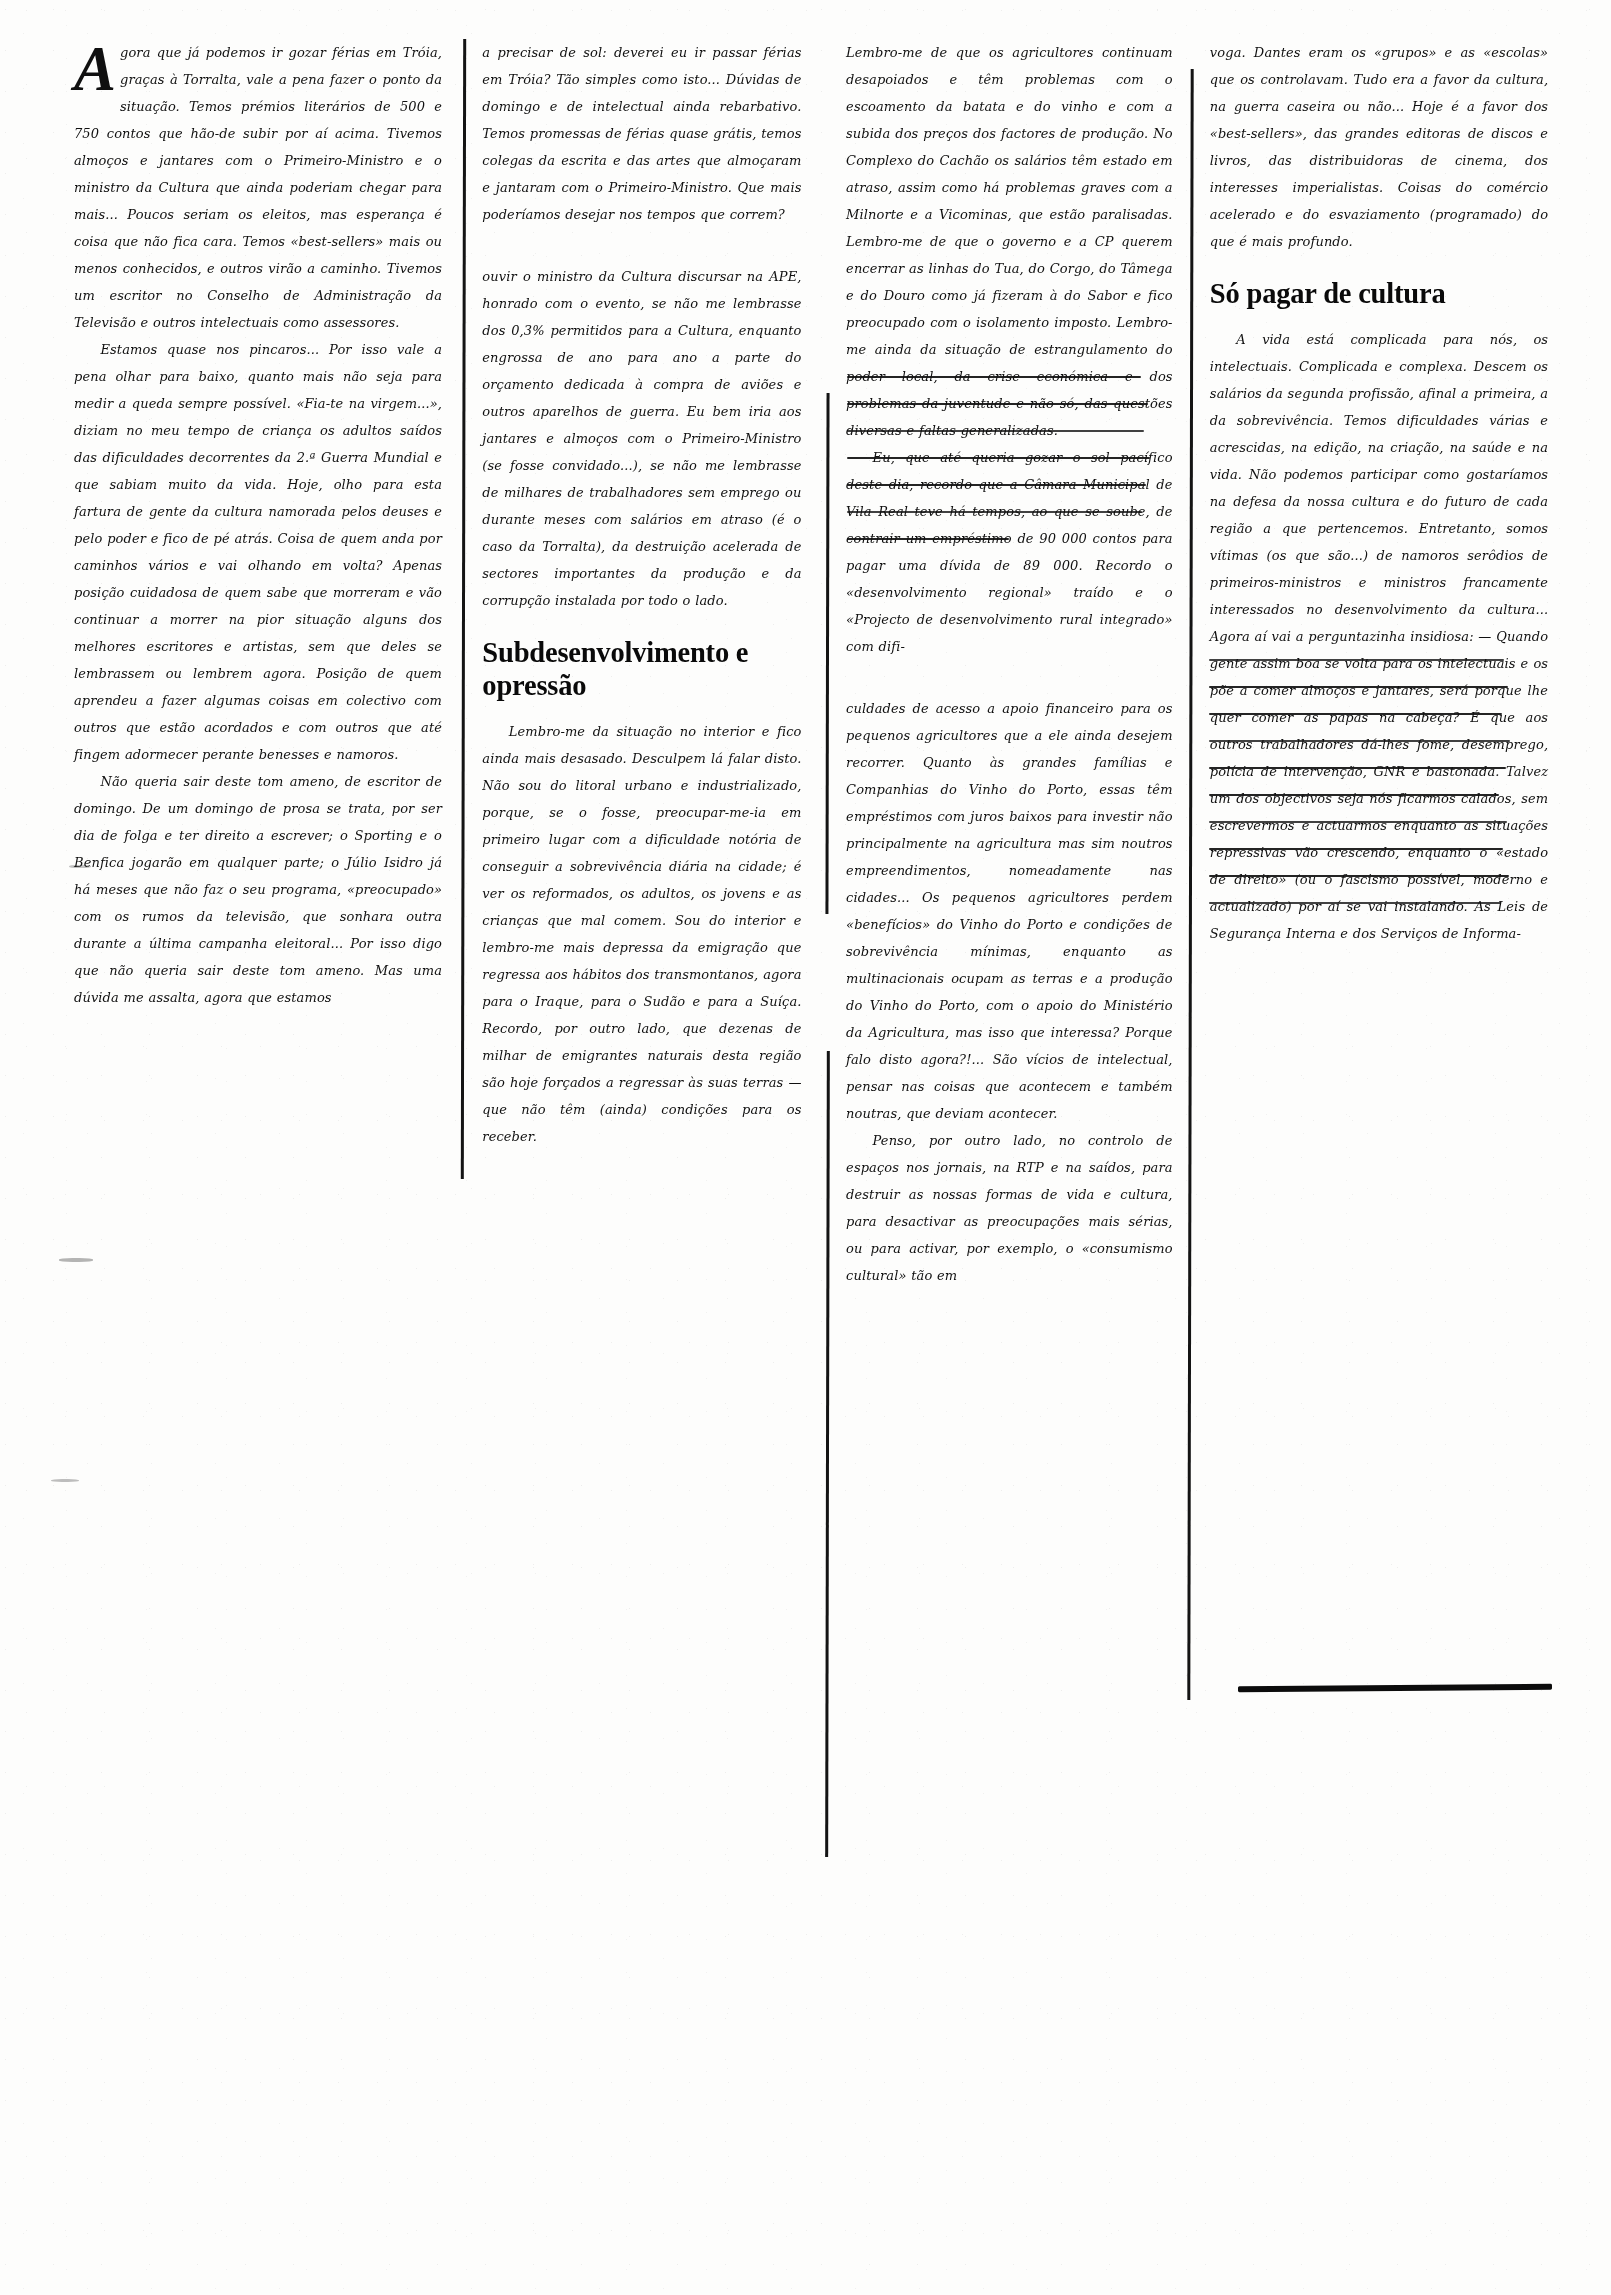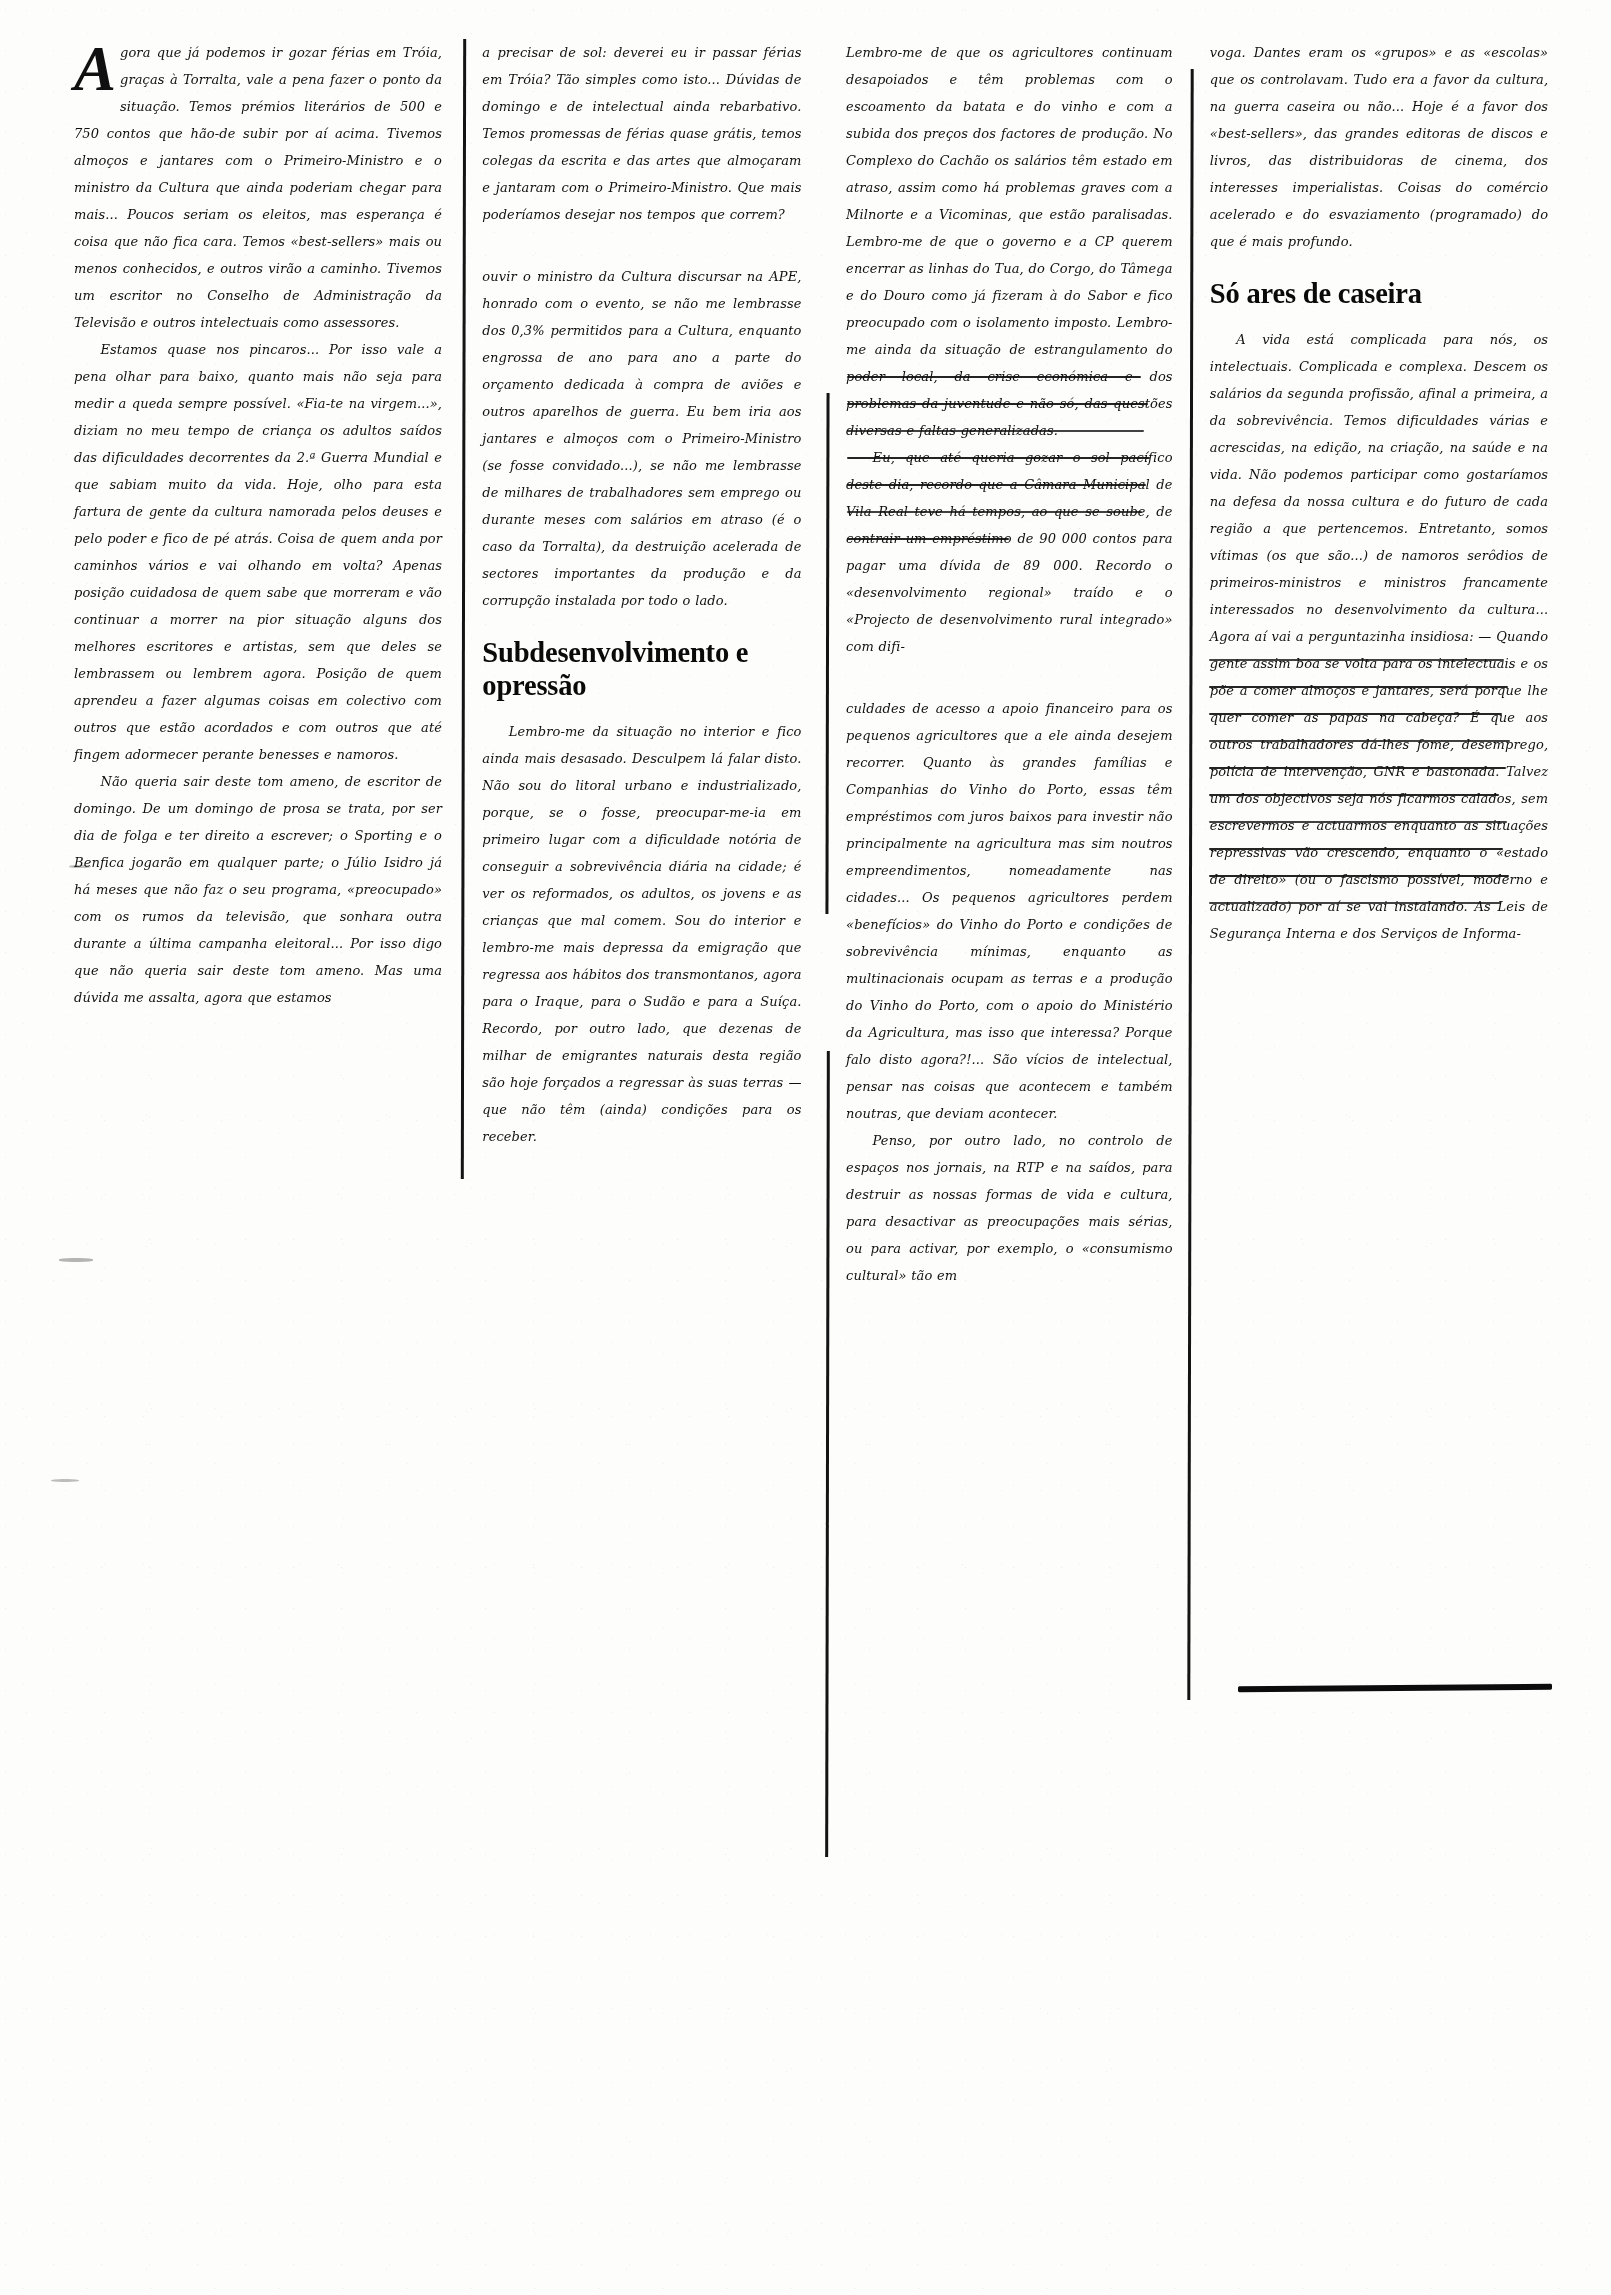--- a/index.html
+++ b/index.html
@@ -177,21 +177,21 @@
     <div class="ann-underline thin" style="left:21.6px; top:391px;  width:297px;"></div>
     <div class="ann-underline" style="left:21.6px; top:418px;  width:303px;"></div>
     <div class="ann-underline" style="left:21.6px; top:445px;  width:299px;"></div>
     <div class="ann-underline thin" style="left:21.6px; top:472px;  width:295px;"></div>
     <div class="ann-underline" style="left:21.6px; top:499px; width:162px;"></div>
   </div>
 
   <div class="column col-4">
     <div class="colrule r1" style="top:29.5px; height:1631px;"></div>
     <p class="para noindent">voga. Dantes eram os «grupos» e as «escolas» que os controlavam. Tudo era a favor da cultura, na guerra caseira ou não... Hoje é a favor dos «best-sellers», das grandes editoras de discos e livros, das distribuidoras de cinema, dos interesses imperialistas. Coisas do comércio acelerado e do esvaziamento (programado) do que é mais profundo.</p>
-    <h2 class="subhead">Só ares de caseira</h2>
+    <h2 class="subhead">Só pagar de cultura</h2>
     <p class="para">A vida está complicada para nós, os intelectuais. Complicada e complexa. Descem os salários da segunda profissão, afinal a primeira, a da sobrevivência. Temos dificuldades várias e acrescidas, na edição, na criação, na saúde e na vida. Não podemos participar como gostaríamos na defesa da nossa cultura e do futuro de cada região a que pertencemos. Entretanto, somos vítimas (os que são...) de namoros serôdios de primeiros-ministros e ministros francamente interessados no desenvolvimento da cultura... Agora aí vai a perguntazinha insidiosa: — Quando gente assim boa se volta para os intelectuais e os põe a comer almoços e jantares, será porque lhe quer comer as papas na cabeça? É que aos outros trabalhadores dá-lhes fome, desemprego, polícia de intervenção, GNR e bastonada. Talvez um dos objectivos seja nós ficarmos calados, sem escrevermos e actuarmos enquanto as situações repressivas vão crescendo, enquanto o «estado de direito» (ou o fascismo possível, moderno e actualizado) por aí se vai instalando. As Leis de Segurança Interna e dos Serviços de Informa-</p>
 
     <div class="ann-underline thin" style="left:19.7px; top:620px; width:295px;"></div>
     <div class="ann-underline" style="left:19.7px; top:647px; width:299px;"></div>
     <div class="ann-underline" style="left:19.7px; top:674px; width:293px;"></div>
     <div class="ann-underline thin" style="left:19.7px; top:701px; width:301px;"></div>
     <div class="ann-underline" style="left:19.7px; top:728px; width:297px;"></div>
     <div class="ann-underline" style="left:19.7px; top:755px; width:290px;"></div>
     <div class="ann-underline thin" style="left:19.7px; top:782px; width:298px;"></div>
     <div class="ann-underline" style="left:19.7px; top:809px; width:294px;"></div>

